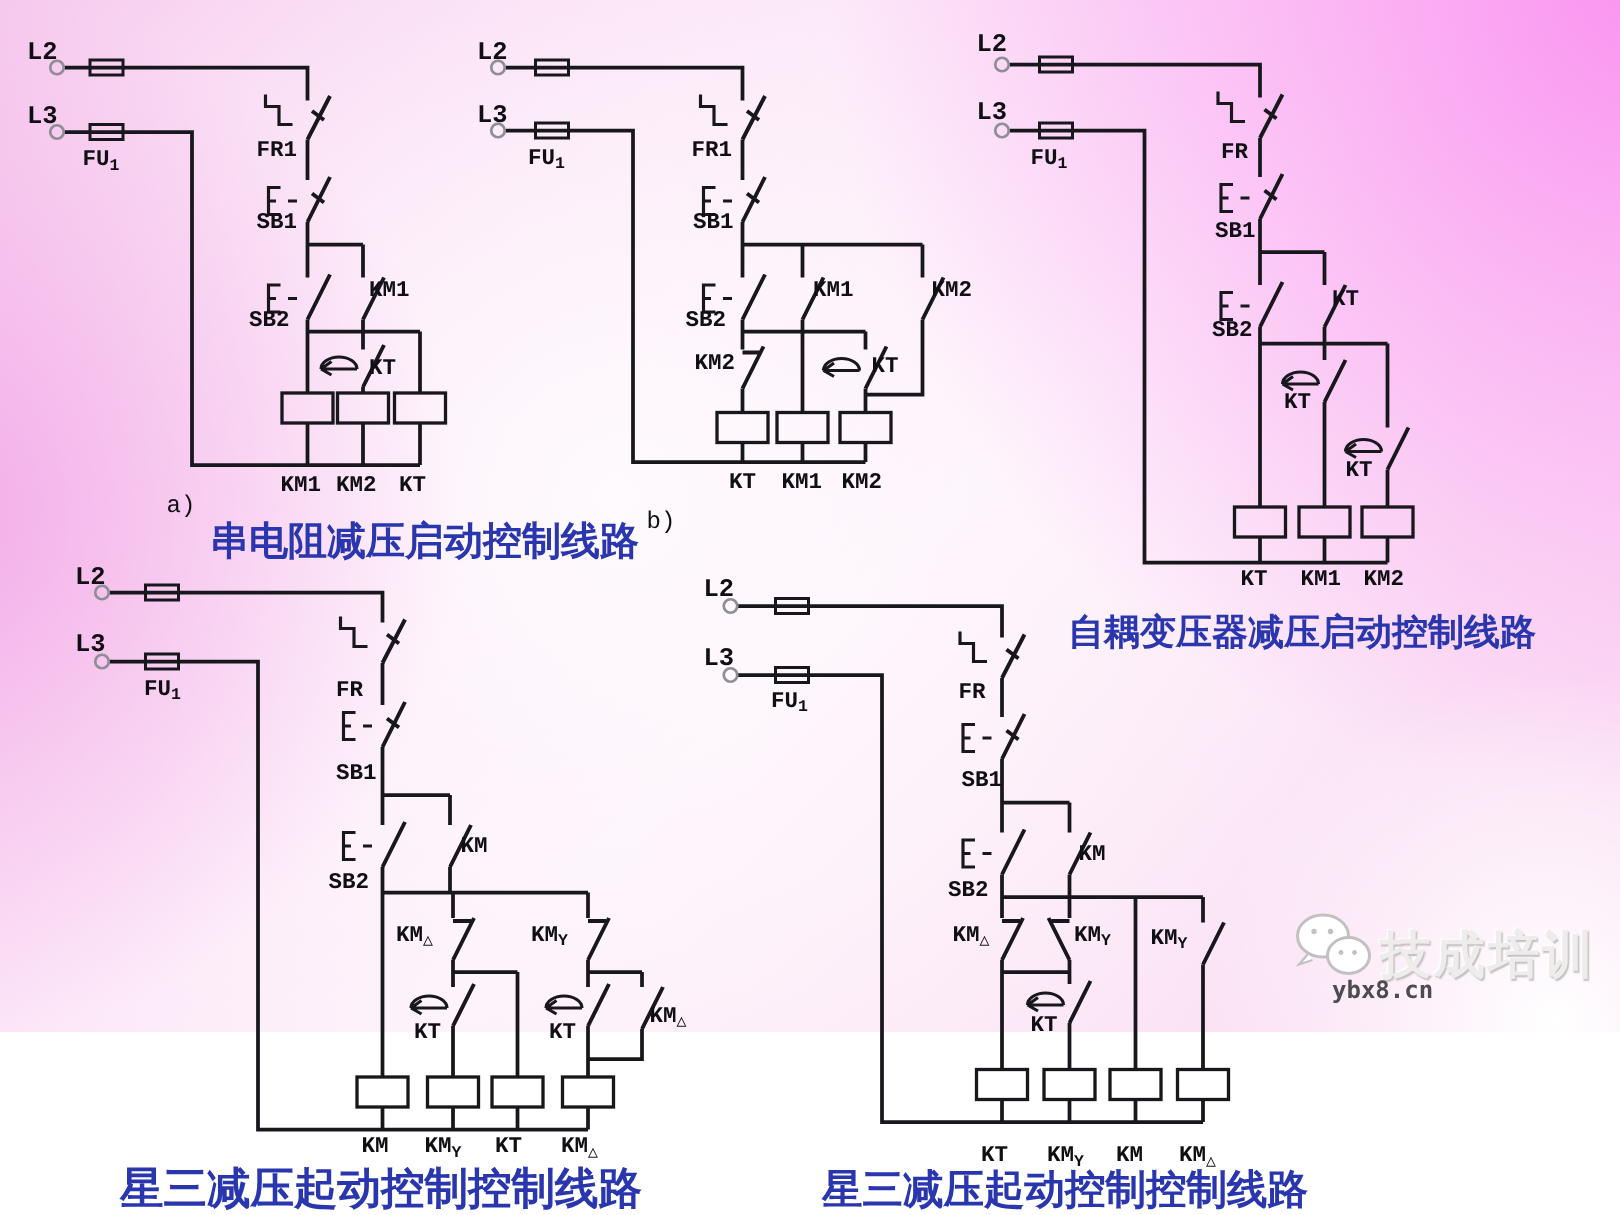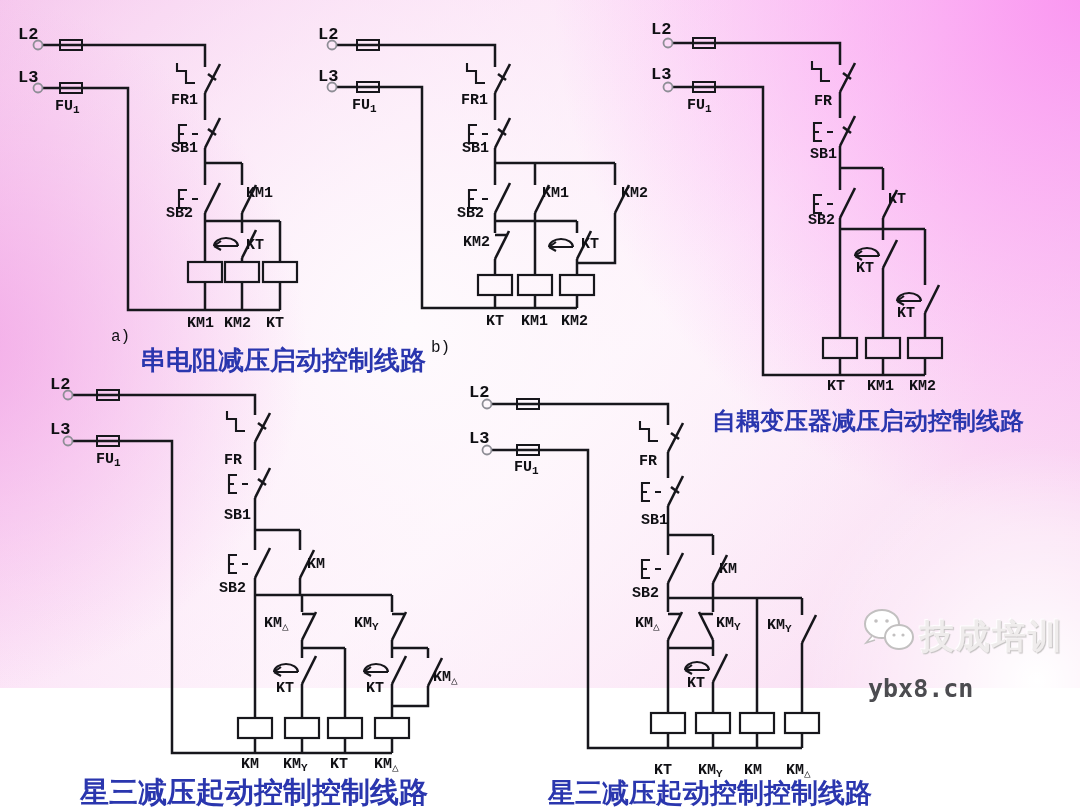--- a/index.html
+++ b/index.html
@@ -26,22 +26,22 @@
   .tag{font-family:"Liberation Mono","DejaVu Sans Mono",monospace;font-size:16px;fill:#101014;}
   .title{font-family:"DejaVu Sans",sans-serif;font-weight:bold;fill:#2a36ae;}
   .watermark{position:absolute;right:18px;bottom:8px;width:210px;height:100px;}
   .wm-icon{position:absolute;left:8px;top:26px;}
   .wm-brand{
     position:absolute;left:68px;top:34px;
     font-family:Liberation Serif, serif;font-weight:bold;font-size:34px;letter-spacing:2px;
     color:#efecec;text-shadow:1px 1px 1px #c3c0c0,-1px -1px 1px #ffffff;white-space:nowrap;
   }
   .wm-url{
-    position:absolute;left:16px;top:70px;
-    font-family:"DejaVu Sans Mono","Liberation Mono",monospace;font-weight:bold;font-size:25px;color:#4c4c50;margin-top:24px;
+    position:absolute;left:36px;top:70px;
+    font-family:"DejaVu Sans Mono","Liberation Mono",monospace;font-weight:bold;font-size:16px;color:#4c4c50;
   }
 </style>
 </head>
 <body>
 
 <div class="canvas">
 <svg width="1080" height="810" viewBox="0 0 1080 810">
   <defs>
     <g id="pb">
           <path class="sym" d="M -18,-9 h -8 v 18 h 8 M -26,0 h 5 M -13,0 h 6"></path>

